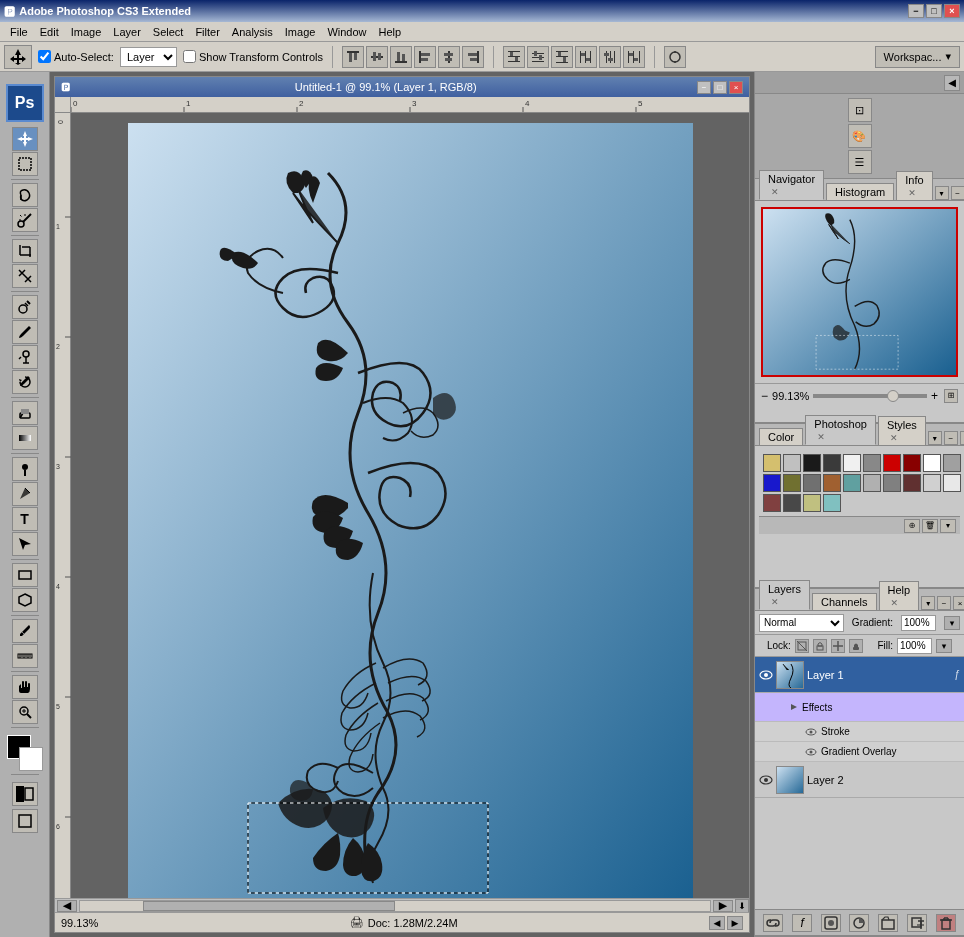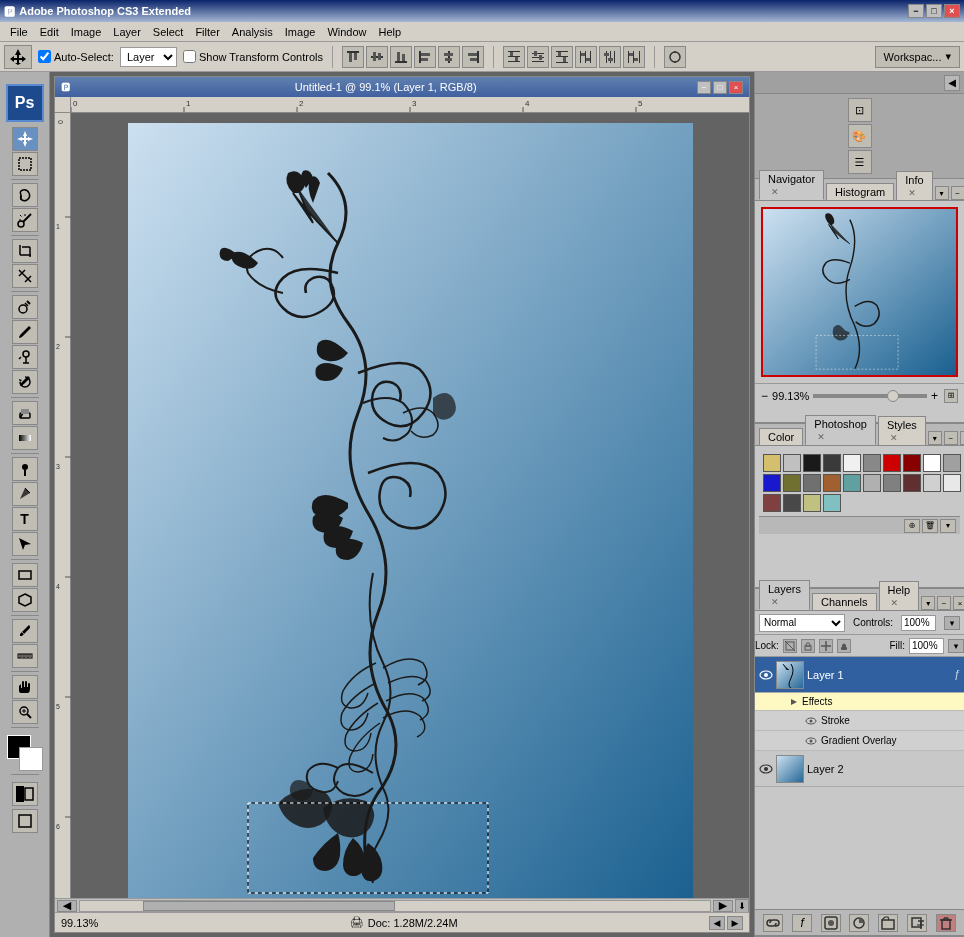--- a/index.html
+++ b/index.html
@@ -487,21 +487,21 @@
       font-size: 10px;
       background: white;
       border: 1px solid #999;
       padding: 0 2px;
     }
     #layers-lock-bar {
       height: 22px;
       background: #c8c8c8;
       display: flex;
       align-items: center;
-      padding: 0 0;
+      padding: 0 12px;
       gap: 4px;
       border-bottom: 1px solid #999;
       font-size: 10px;
     }
     .lock-icon {
       width: 14px;
       height: 14px;
       background: #b0b0b0;
       border: 1px solid #888;
       display: flex;
@@ -1275,21 +1275,21 @@
         </div>
       </div>
 
       <div id="layers-controls">
         <select class="layers-mode-select">
           <option>Normal</option>
           <option>Multiply</option>
           <option>Screen</option>
           <option>Overlay</option>
         </select>
-        <span class="layers-opacity-label">Controls:</span>
+        <span class="layers-opacity-label">Gradient:</span>
         <input class="layers-opacity-input" type="text" value="100%" style="">
         <div style="width:16px;height:14px;background:#b0b0b0;border:1px solid #888;display:flex;align-items:center;justify-content:center;cursor:pointer;font-size:9px;">▾</div>
       </div>
 
       <div id="layers-lock-bar">
         <span>Lock:</span>
         <div class="lock-icon">
           <svg width="10" height="10" viewBox="0 0 10 10">
               <rect x="1" y="1" width="8" height="8" fill="none" stroke="#555" stroke-width="1"></rect>
               <line x1="0" y1="0" x2="10" y2="10" stroke="#555" stroke-width="1"></line>
@@ -1337,21 +1337,21 @@
                 </defs>
                 <rect width="28" height="28" fill="url(#lt1)"></rect>
                 <path d="M14,2 Q18,8 14,16 Q10,24 14,26" stroke="#000" stroke-width="1" fill="none"></path>
                 <path d="M12,8 Q8,5 6,2 Q8,5 10,8" fill="#000" stroke="#000" stroke-width="0.5"></path>
               </svg>
           </div>
           <span class="layer-name">Layer 1</span>
           <span class="layer-fx-icon" style="color:white;">ƒ</span>
         </div>
 
-        <div style="height:18px;display:flex;align-items:center;padding:0 4px 0 34px;font-size:10px;background:#fef9c3;border-bottom:1px solid #bbb;gap:3px;">
+        <div style="height:29px;display:flex;align-items:center;padding:0 4px 0 34px;font-size:10px;background:#c4b5fd;border-bottom:1px solid #bbb;gap:3px;">
           <svg width="10" height="10" viewBox="0 0 10 10" style="cursor:pointer;">
               <polygon points="2,2 8,5 2,8" fill="#555"></polygon>
             </svg>
           <span>Effects</span>
         </div>
 
 
         <div class="layer-effect-row">
           <div class="effect-eye">
             <svg width="12" height="8" viewBox="0 0 12 8">

